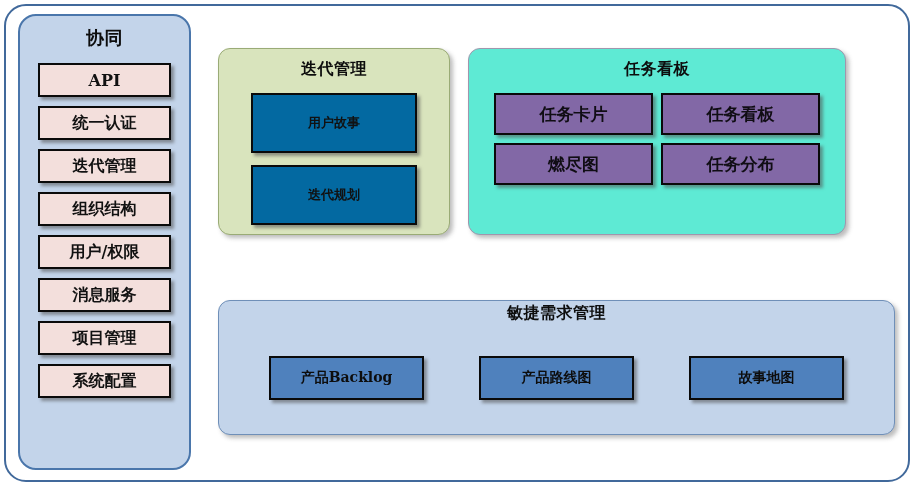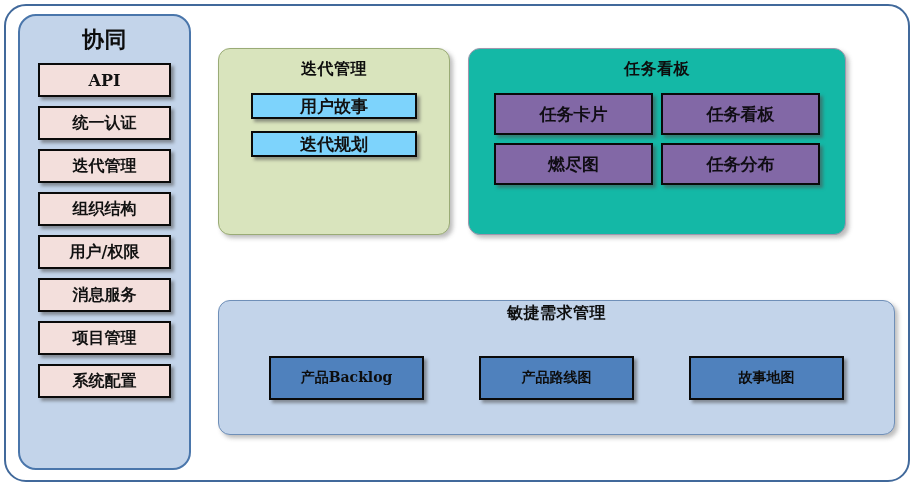--- a/index.html
+++ b/index.html
@@ -54,21 +54,21 @@
     top: 14px;
     width: 173px;
     height: 456px;
     background: #c3d4ea;
     border: 2px solid #4a76ab;
     border-radius: 18px;
     box-shadow: none;
   }
   .sidebar .panel-title {
     margin-top: 13px;
-    font-size: 22px;
+    font-size: 18px;
   }
   .sidebar-list {
     position: absolute;
     left: 18px;
     top: 47px;
     right: 18px;
     display: flex;
     flex-direction: column;
     gap: 9px;
   }
@@ -101,32 +101,32 @@
   .green-list {
     position: absolute;
     left: 32px;
     top: 44px;
     right: 32px;
     display: flex;
     flex-direction: column;
     gap: 12px;
   }
   .chip.green {
-    background: #7dd3fc;
-    height: 26px;
-    font-size: 17px;
+    background: #0369a1;
+    height: 60px;
+    font-size: 13px;
   }
 
   
   .purple-panel {
     left: 468px;
     top: 48px;
     width: 378px;
     height: 187px;
-    background: #14b8a6;
+    background: #5eead4;
     border-color: #a196ad;
   }
   .purple-panel .panel-title { margin-top: 12px; }
   .purple-grid {
     position: absolute;
     left: 25px;
     top: 44px;
     right: 25px;
     display: grid;
     grid-template-columns: 1fr 1fr;

